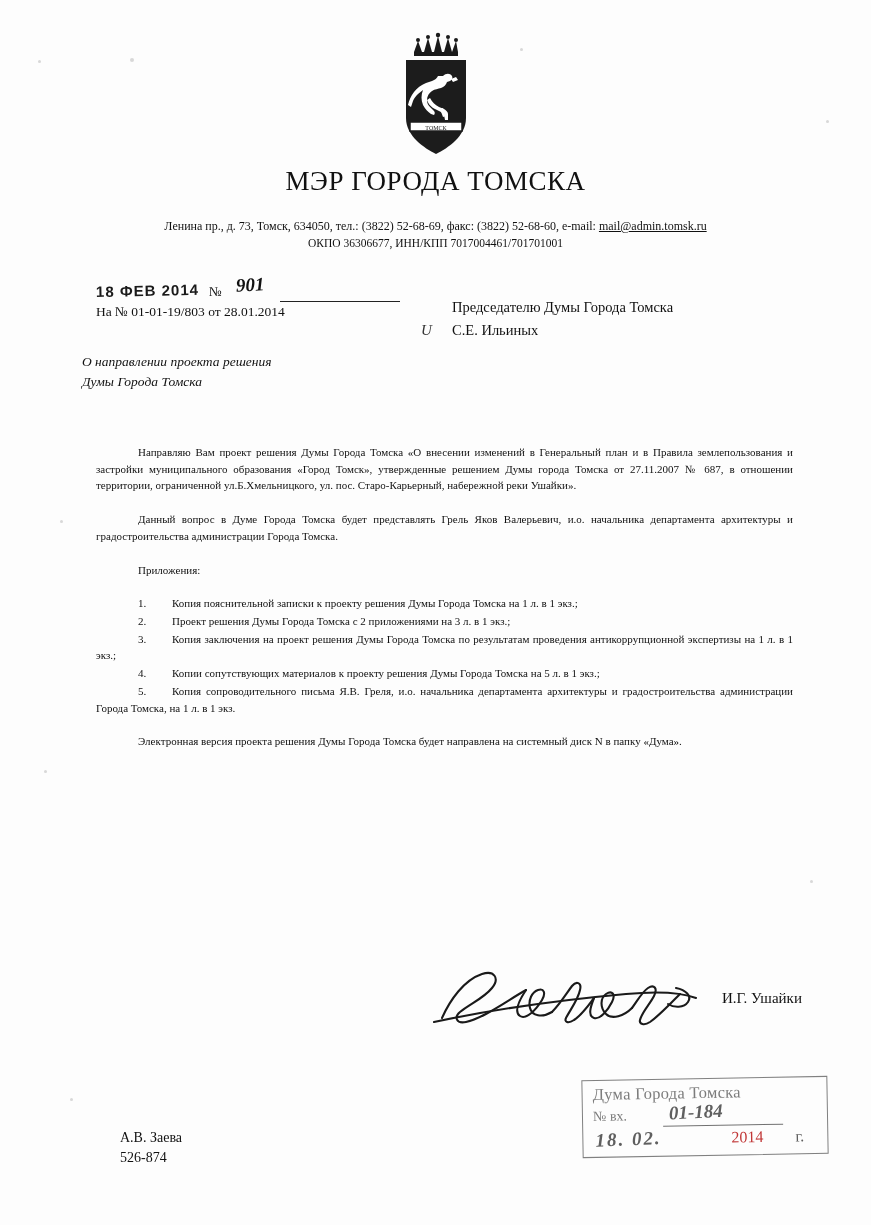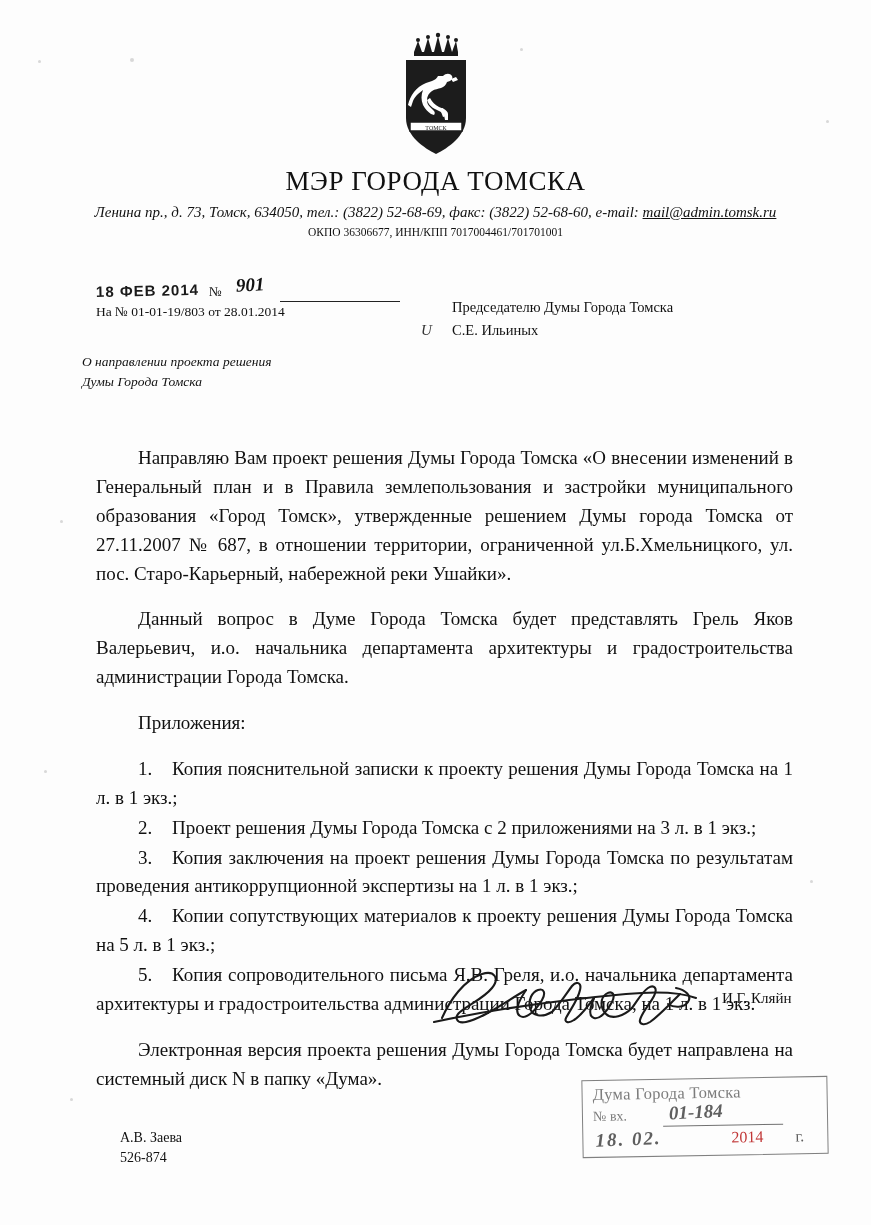--- a/index.html
+++ b/index.html
@@ -48,24 +48,23 @@
   .coat svg { display: block; }
 
   .org-title {
     font-size: 27px;
     letter-spacing: .5px;
     margin-top: 6px;
     font-weight: normal;
     font-family: "Liberation Serif", serif;
   }
   .org-contacts {
-    font-size: 15px;
-    margin-top: 5px;
+    font-size: 12px;
+    margin-top: 21px;
     line-height: 1.45;
-    font-style: italic;
   }
   .org-contacts a {
     color: #111;
     text-decoration: underline;
   }
   .org-okpo {
     font-size: 11.5px;
     margin-top: 2px;
   }
 
@@ -148,21 +147,21 @@
     font-weight: bold;
     padding-left: 20px;
   }
 
   
   .body {
     position: absolute;
     left: 96px;
     right: 78px;
     top: 444px;
-    font-size: 19px;
+    font-size: 11px;
     line-height: 1.52;
     text-align: justify;
   }
   .body p {
     margin: 0 0 17px 0;
     text-indent: 42px;
   }
   .attach-title {
     margin: 0 0 2px 0;
     text-indent: 42px;
@@ -389,21 +388,21 @@
       <g fill="none" stroke="#1a1a1a" stroke-width="2.1" stroke-linecap="round" stroke-linejoin="round">
         <path d="M12 58 C20 40 34 20 52 14 C64 10 70 18 62 28 C54 38 40 44 30 52 C24 57 26 64 36 62 C54 58 78 40 96 30"></path>
         <path d="M96 30 C88 42 84 52 90 56 C96 60 106 50 112 40 C116 33 114 28 108 30 C102 32 98 40 100 48 C102 56 112 58 122 52"></path>
         <path d="M122 52 C130 44 136 34 142 26 C146 21 152 22 150 30 C148 40 140 50 136 58 C134 62 138 64 144 60 C152 55 158 46 164 38"></path>
         <path d="M164 38 C160 48 158 56 164 58 C170 60 178 50 182 42 C186 34 182 30 176 34 C170 38 170 48 176 54 C182 60 194 56 202 48"></path>
         <path d="M202 48 C208 40 212 32 218 28 C224 24 228 28 224 36 C220 44 212 52 210 60 C209 64 214 66 220 62 C230 55 240 44 250 34"></path>
         <path d="M4 62 C60 50 130 40 196 34 C228 31 250 32 266 38"></path>
         <path d="M246 28 C256 30 262 36 258 42 C254 48 244 48 238 44"></path>
       </g>
     </svg>
-    <div class="sign-name">И.Г. Кляйн</div>
+    <div class="sign-name">И.Г. Ушайки</div>
   </div>
 
   <div class="in-stamp">
     <div class="s-title">Дума Города Томска</div>
     <div class="s-num-label">№ вх.</div>
     <div class="s-num">01-184</div>
     <div class="s-line"></div>
     <div class="s-date">18. 02.</div>
     <div class="s-year">2014</div>
     <div class="s-g">г.</div>

